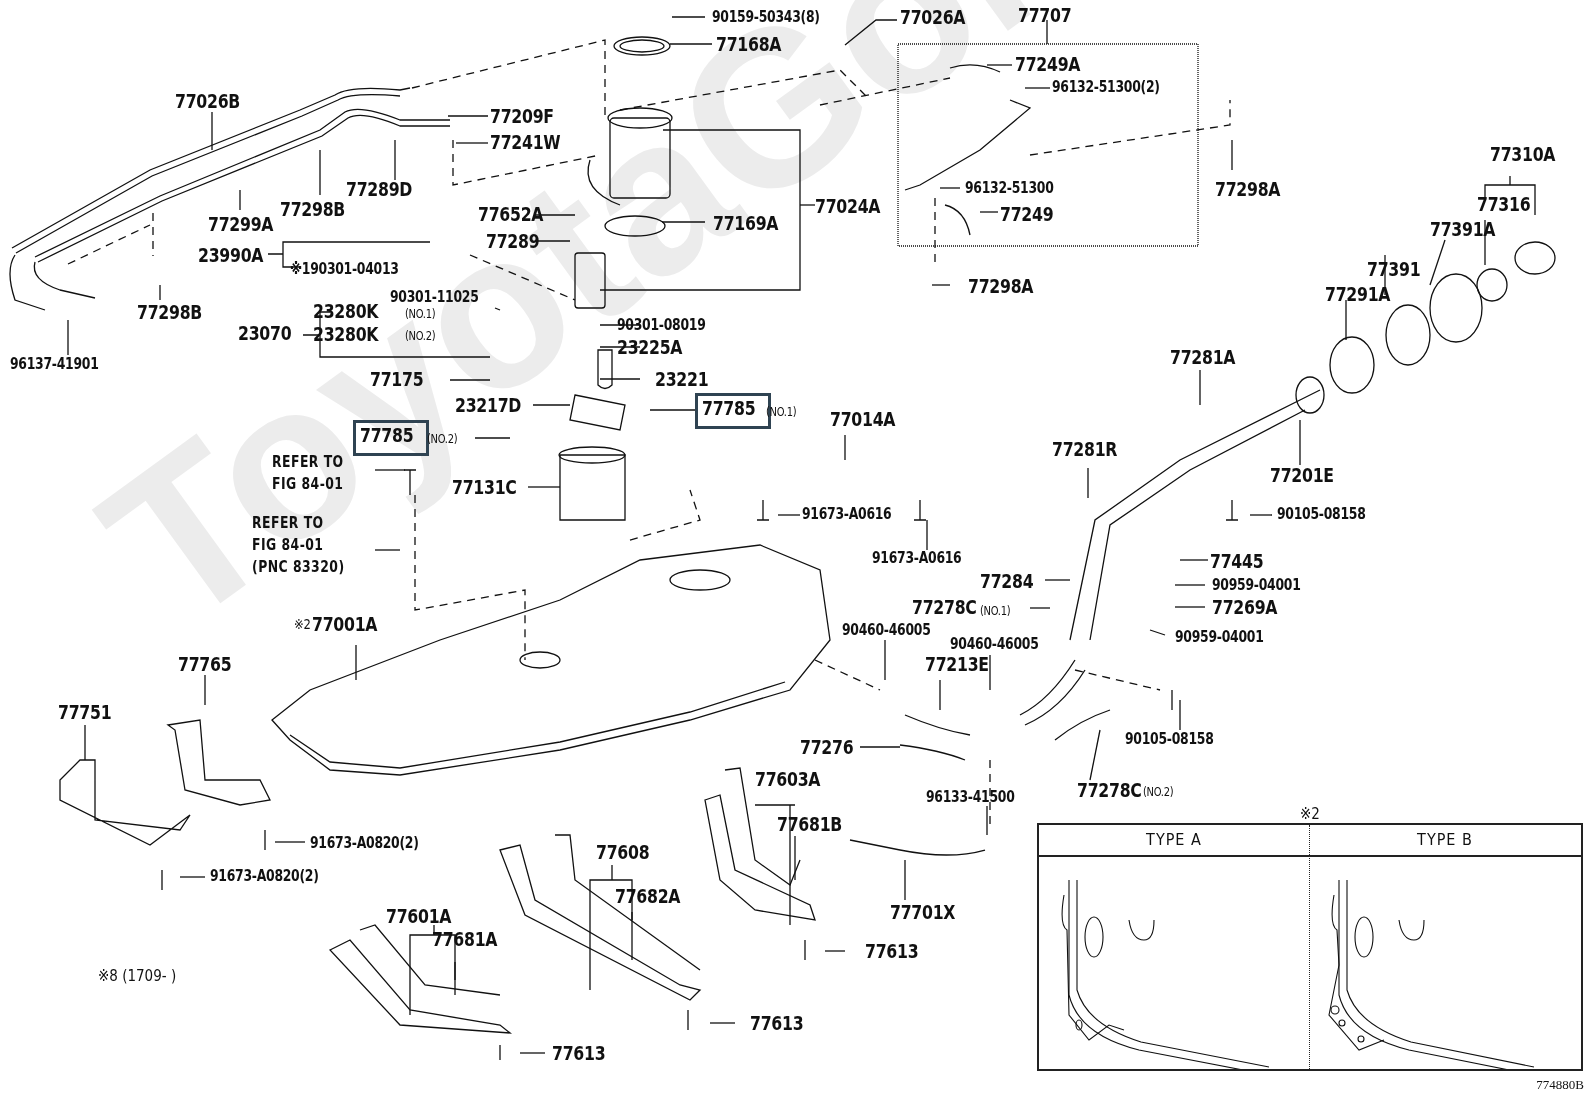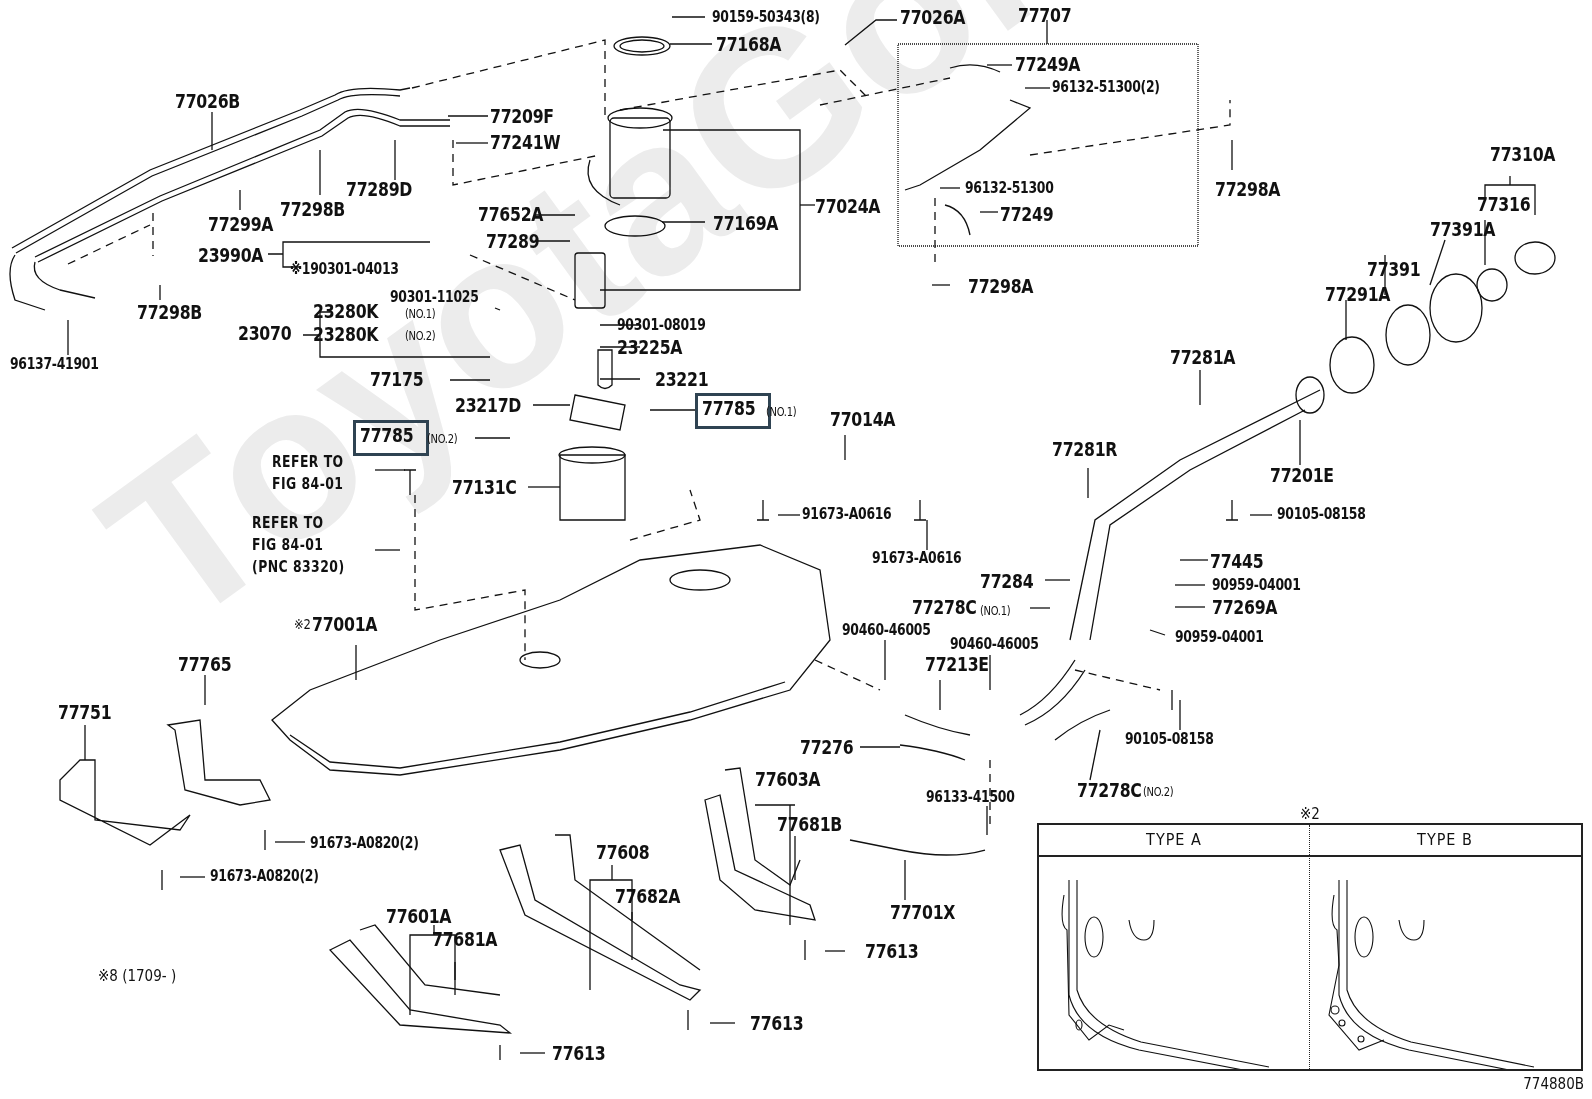--- a/index.html
+++ b/index.html
@@ -13,21 +13,21 @@
   .lbl.plain { font-weight: bold; font-size: 15px; letter-spacing: 0.5px; }
   .hl { position: absolute; border: 3px solid #2f4352; }
   .wm { position: absolute; left: 60px; top: 470px; font-size: 220px; font-weight: bold;
         color: #ececec; transform: rotate(-36deg); transform-origin: left top; white-space: nowrap;
         font-family: "Liberation Sans", sans-serif; z-index: 0; }
   .typebox { position: absolute; left: 1037px; top: 823px; width: 542px; height: 244px;
              border: 2px solid #222; }
   .typehead { position: absolute; top: 0; height: 30px; border-bottom: 2px solid #222;
               font-size: 16px; text-align: center; line-height: 30px; letter-spacing: 1px; }
   .typediv { position: absolute; left: 270px; top: 0; bottom: 0; border-left: 1px dotted #222; }
-  .fignum { position: absolute; right: 8px; bottom: 6px; font-size: 15px; }
+  .fignum { position: absolute; right: 8px; bottom: 6px; font-size: 13px; font-family: Liberation Serif, serif; }
   .note { position: absolute; font-size: 15px; }
 </style>
 </head>
 <body>
 
 <div id="stage">
 
   <div class="wm">ToyotaGoMine.ru</div>
 
   <svg id="art" width="1592" height="1099" viewBox="0 0 1592 1099" fill="none" stroke="#111" stroke-width="1.3">

